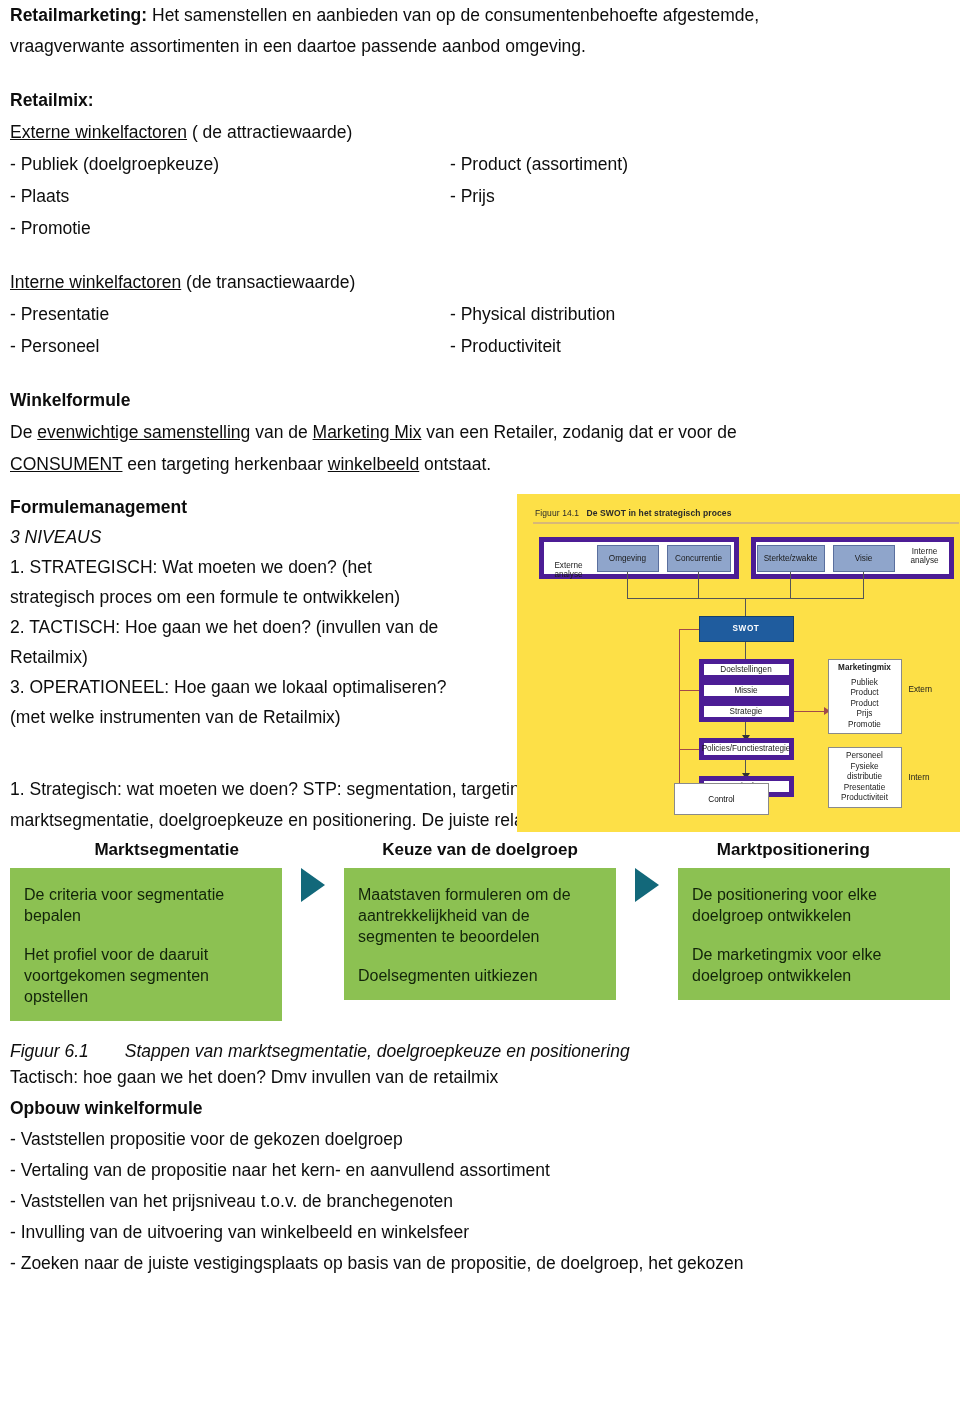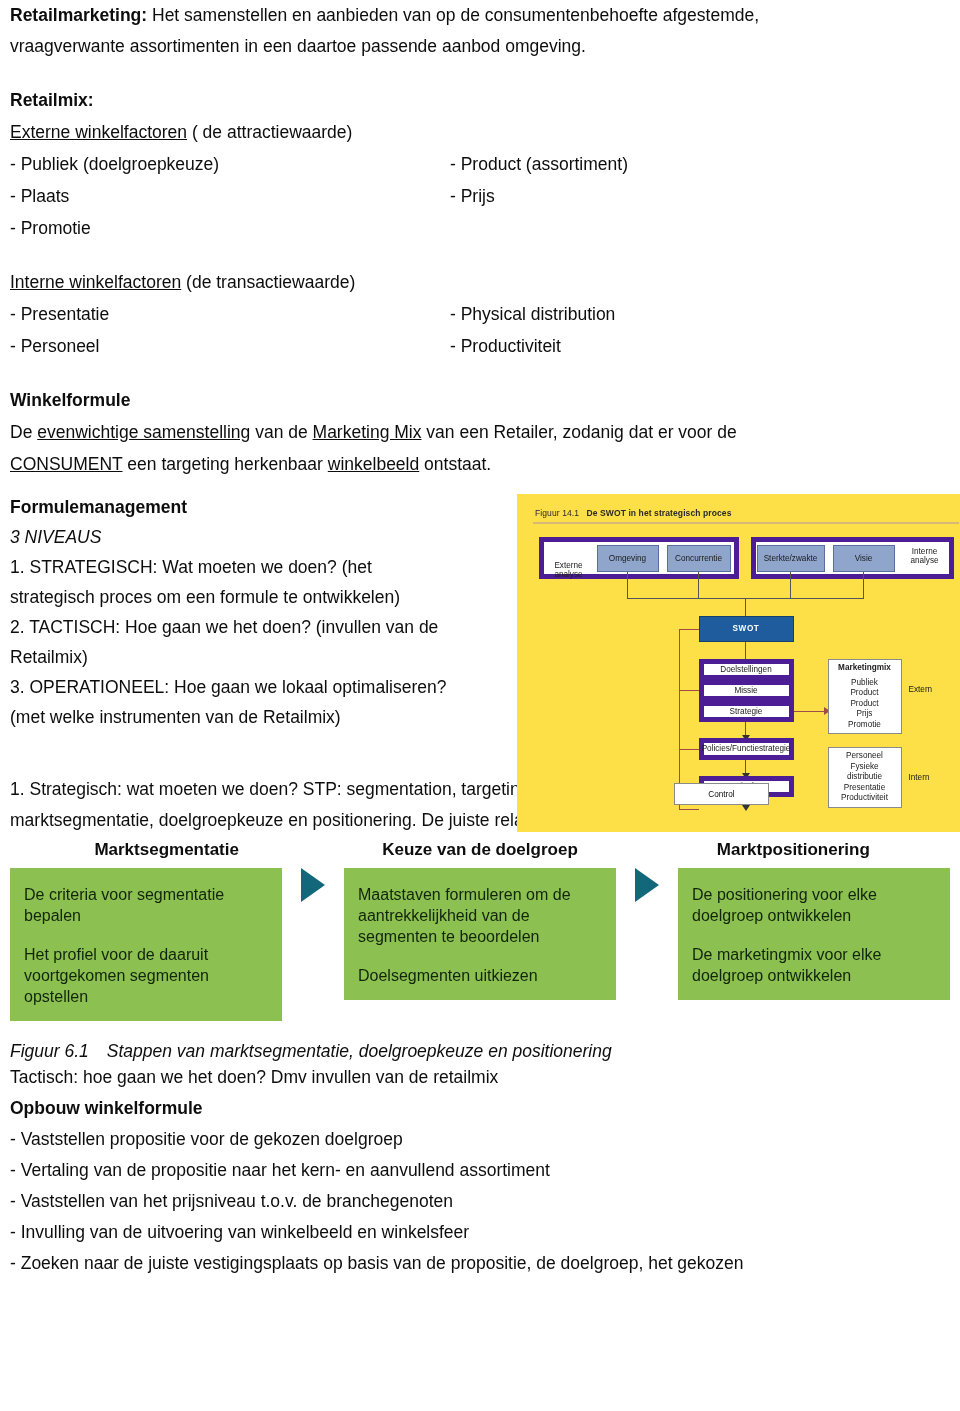--- a/index.html
+++ b/index.html
@@ -83,21 +83,21 @@
   .stp-card p + p { margin-top:18px; }
   .stp-arrowcell { flex:1 1 auto; display:flex; align-items:center; justify-content:center; }
   .tri {
     width:0; height:0;
     border-top:17px solid transparent;
     border-bottom:17px solid transparent;
     border-left:24px solid #12687a;
   }
 
   .figcap { font-size:17.5px; font-style:italic; margin-top:20px; white-space:nowrap; }
-  .figcap .fno { margin-right:18px; }
+  .figcap .fno { margin-right:36px; }
 
   .tail .ln { line-height:31px; }
 </style>
 </head>
 <body>
 
 <div class="page">
 
   <div class="intro">
     <div>
@@ -243,21 +243,21 @@
           <div>Presentatie</div>
           <div>Productiviteit</div>
         </div>
         <div class="slabel bold" style="left:370px; top:152px; width:44px; text-align:left;">Extern</div>
         <div class="slabel bold" style="left:370px; top:240px; width:44px; text-align:left;">Intern</div>
 
       </div>
     </div>
   </div>
 
-  <div style="position:absolute; left:674px; top:783px; width:95px; height:22px; background:#fff; border:1px solid #8a8a8a; font-size:8.2px; display:flex; align-items:center; justify-content:center;">Control</div>
+  <div style="position:absolute; left:674px; top:783px; width:95px; height:32px; background:#fff; border:1px solid #8a8a8a; font-size:8.2px; display:flex; align-items:center; justify-content:center;">Control</div>
 
   <div style="height:42px"></div>
 
   <div class="intro">
     <div>1.  Strategisch: wat moeten we doen? STP: segmentation, targeting, positioning. De stappen van</div>
     <div>marktsegmentatie, doelgroepkeuze en positionering. De juiste relatie met de juiste klant.</div>
   </div>
 
   <div class="stp-head">
     <div>Marktsegmentatie</div>

